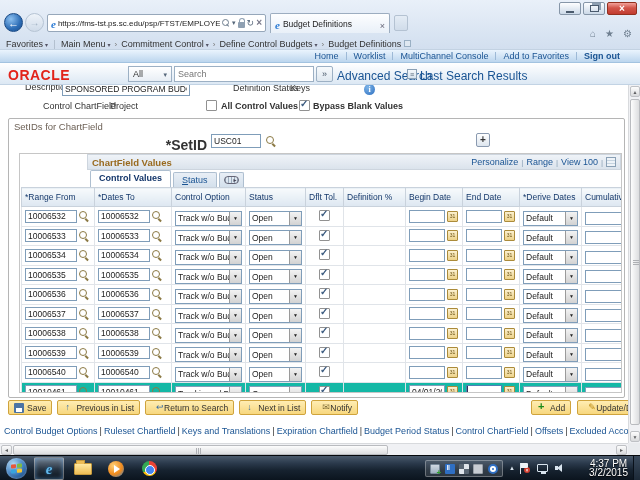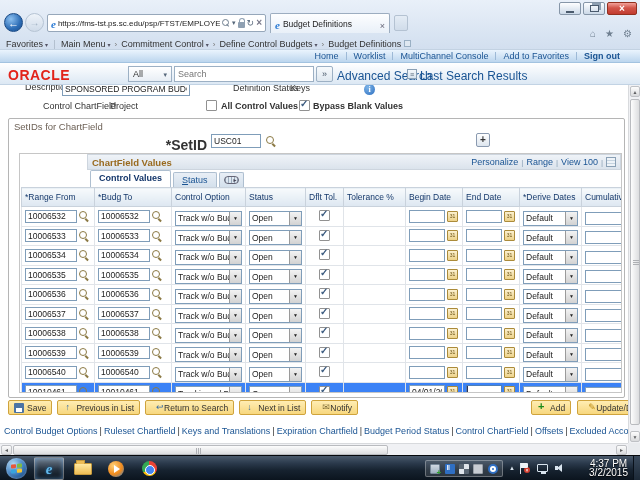--- a/index.html
+++ b/index.html
@@ -94,21 +94,21 @@
 .gridtabs{position:absolute;left:70px;top:16px;height:17px;display:flex;align-items:flex-end;gap:2px}
 .gtab{display:inline-block;font-size:9px;padding:2px 8px;border:1px solid #aebfd0;border-bottom:none;border-radius:2px 2px 0 0;background:linear-gradient(#e9eff6,#d4e0ec);color:#1a5493;height:15px;white-space:nowrap}
 .gtab:not(.active)::first-letter{text-decoration:underline}
 .gtab.active{background:#fff;color:#13366b;font-weight:bold;height:17px}
 .gtab.iconbtn{padding:3px 4px;display:flex;align-items:center}
 .gridglyph{display:inline-block;width:15px;height:8px;border:1px solid #667;border-radius:4px;background:repeating-linear-gradient(90deg,#99aabb 0 1px,transparent 1px 3px)}
 .gridglyph::after{content:"▸";font-size:6px;color:#445;position:relative;left:9px;top:-3px}
 .gridtable{position:absolute;left:1px;top:33px;border-collapse:collapse;table-layout:fixed;width:606px}
 .gridtable th{height:19px;background:linear-gradient(#f7fafc,#dde7f1);border:1px solid #c9d2dc;font-size:8.5px;font-weight:normal;color:#15386b;text-align:left;padding:0 3px;white-space:nowrap;overflow:hidden}
 .gridtable td{height:18px;border:1px solid #e0e4e9;padding:0 3px;white-space:nowrap;overflow:hidden;vertical-align:middle;background:#fff}
-tr.hl td{background:#3b82f6}
+tr.hl td{background:#14b8a6}
 .col0{width:73px}.col1{width:77px}.col2{width:74px}.col3{width:60px}.col4{width:38px}.col5{width:62px}.col6{width:57px}.col7{width:57px}.col8{width:62px}.col9{width:46px}
 .cellwrap{display:flex;align-items:center;gap:2px}
 .gridtable .txt{width:52px;height:13px}
 .txt.date{width:36px}
 .txt.cut{width:40px}
 .txt.focus{border-color:#4f7fb5;box-shadow:inset 1px 0 0 #335}
 .cal{width:11px;height:11px;flex:none;background:linear-gradient(#fbf0cf,#edd289);border:1px solid #ab8b3a;border-radius:1px;font-size:5px;color:#6d5414;text-align:center;line-height:9px}
 .cal::before{content:"31"}
 .sel{display:inline-flex;align-items:center;border:1px solid #7f9db9;height:15px;background:#fff;width:100%}
 .c-co .sel{max-width:67px}.c-st .sel{max-width:53px}.c-dd .sel{max-width:56px}
@@ -296,25 +296,25 @@
             <span class="gtab active">Control Values</span>
             <span class="gtab">Status</span>
             <span class="gtab iconbtn">
               <span class="gridglyph"></span>
             </span>
           </div>
         <table class="gridtable">
           <thead>
               <tr id="gridhead">
                 <th class="col0">*Range From</th>
-                <th class="col1">*Budg To</th>
+                <th class="col1">*Dates To</th>
                 <th class="col2">Control Option</th>
                 <th class="col3">Status</th>
                 <th class="col4">Dflt Tol.</th>
-                <th class="col5">Tolerance %</th>
+                <th class="col5">Definition %</th>
                 <th class="col6">Begin Date</th>
                 <th class="col7">End Date</th>
                 <th class="col8">*Derive Dates</th>
                 <th class="col9">Cumulative</th>
               </tr>
             </thead>
           <tbody id="gridbody">
               <tr>
     <td class="c-rf">
                   <span class="cellwrap">

